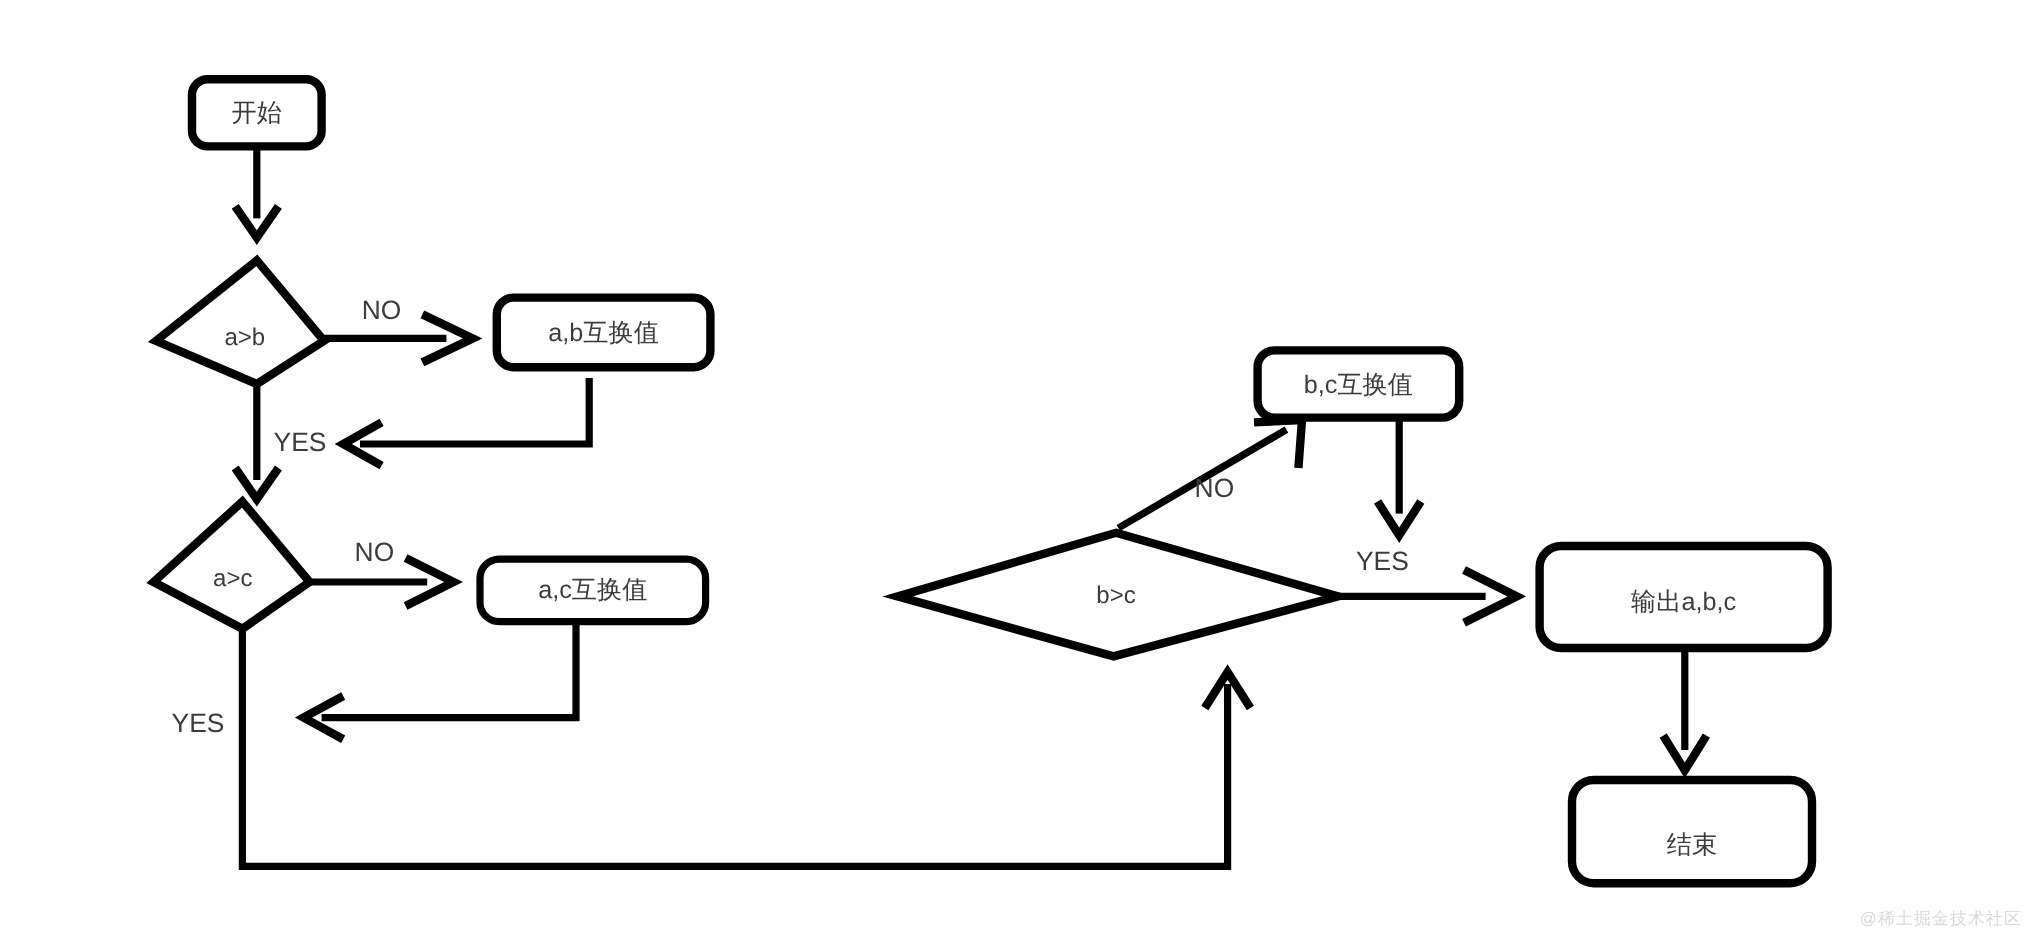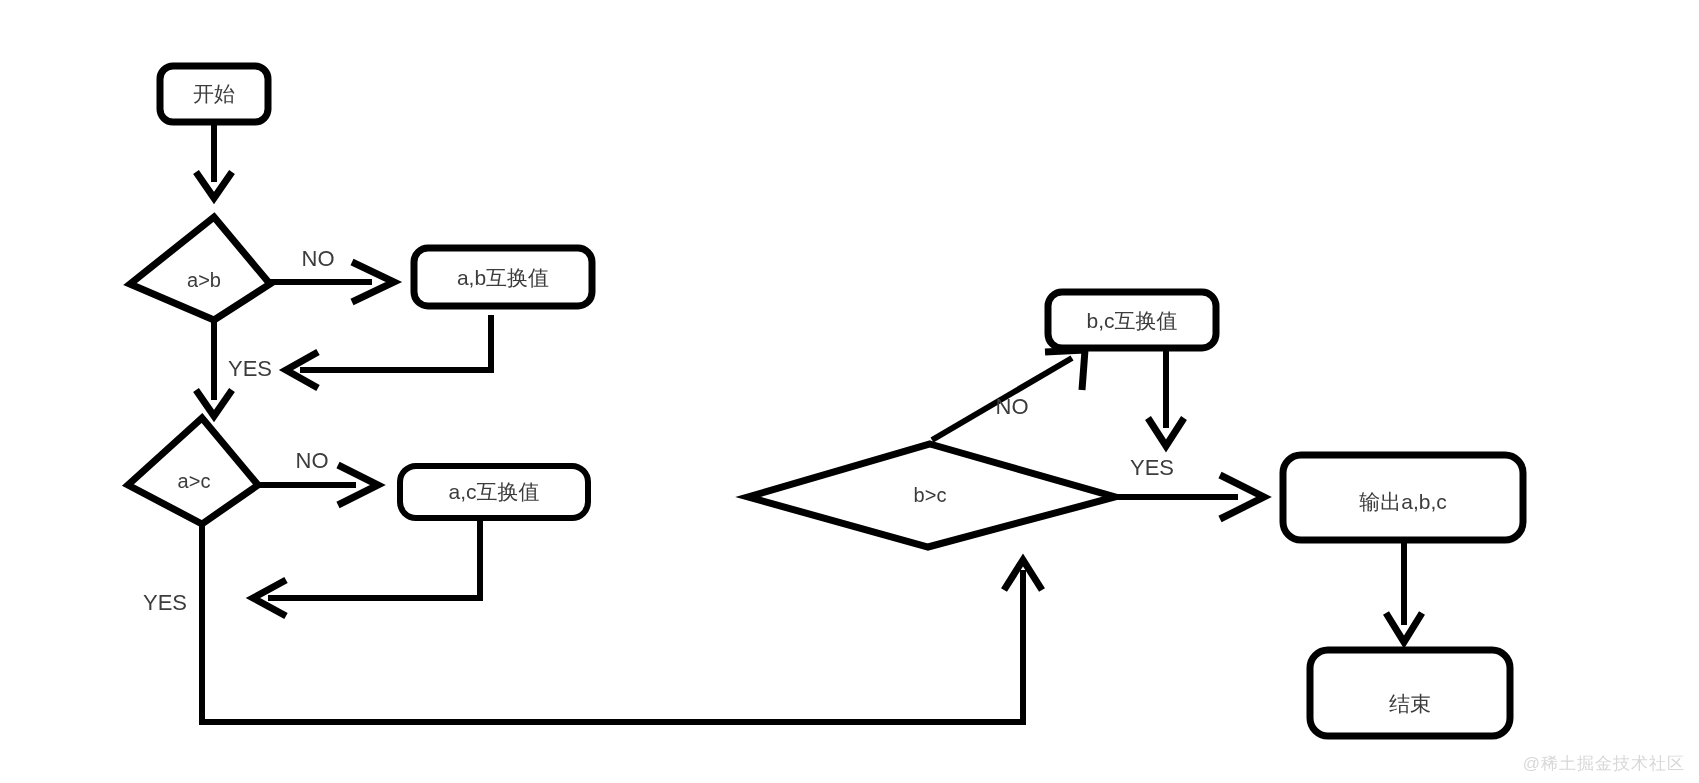--- a/index.html
+++ b/index.html
@@ -68,21 +68,21 @@
     font-size: 22px;
     fill: #3c3c3c;
     text-anchor: middle;
     dominant-baseline: middle;
   }
   .watermark {
     position: absolute;
     right: 14px;
     bottom: 8px;
     font-family: "Liberation Sans", "DejaVu Sans", sans-serif;
-    font-size: 17px;
+    font-size: 14px;
     color: #d8d8d8;
     letter-spacing: 1px;
     user-select: none;
   }
 </style>
 </head>
 <body>
 
 <div id="canvas">
 

